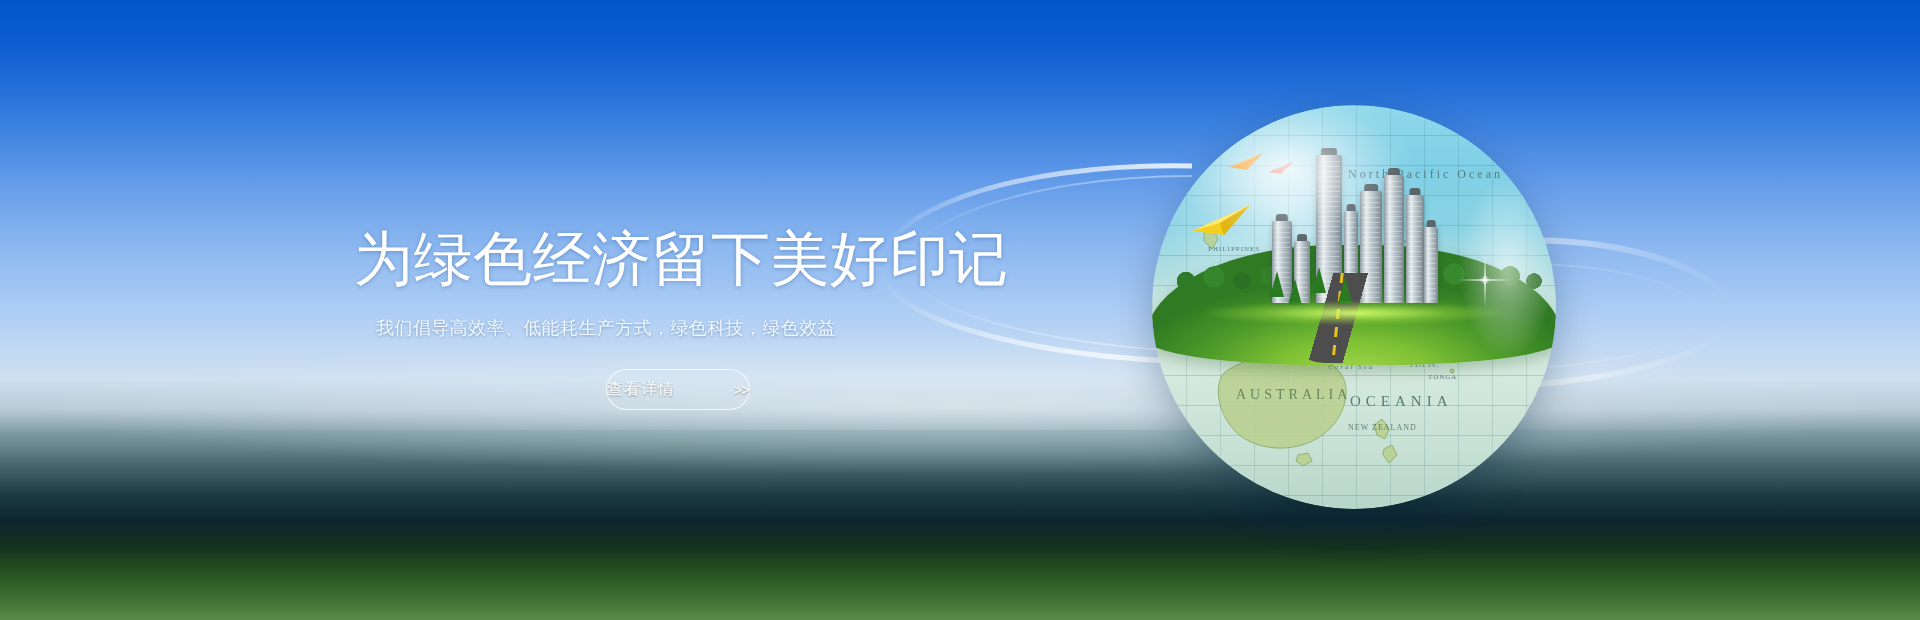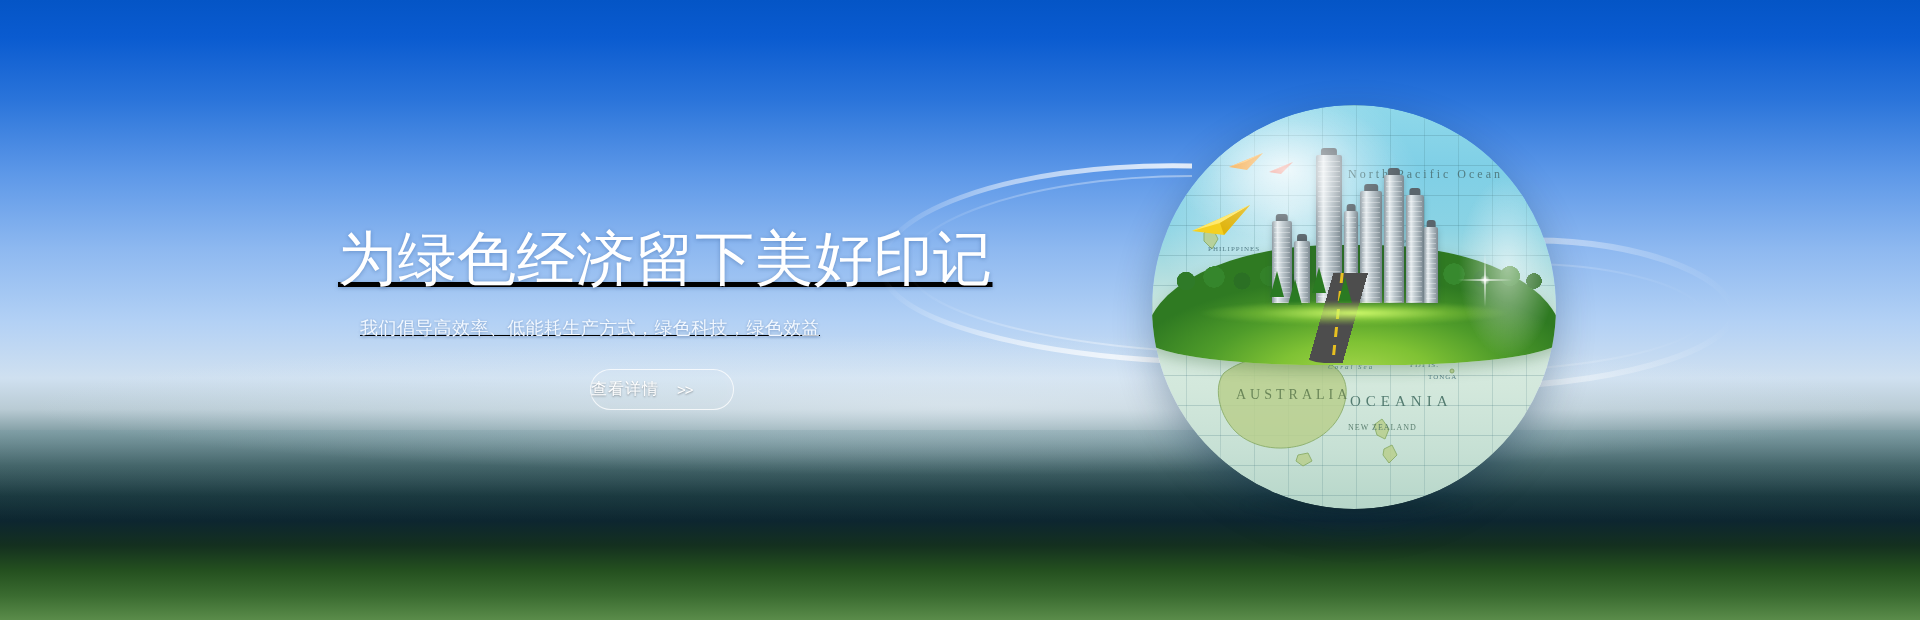--- a/index.html
+++ b/index.html
@@ -38,37 +38,37 @@
                 rgba(235,243,250,.55) 0%, rgba(225,238,248,.25) 45%, rgba(255,255,255,0) 78%);
     pointer-events:none;
   }
   .groundhaze{
     position:absolute; left:0; right:0; top:430px; height:90px;
     background:linear-gradient(180deg, rgba(110,150,160,.22) 0%, rgba(0,0,0,0) 100%);
     pointer-events:none;
   }
 
   
-  .copy{ position:absolute; left:338px; top:224px; width:700px;text-decoration:underline; }
+  .copy{ position:absolute; left:354px; top:224px; width:700px; }
 
   .headline{
     font-size:59px; line-height:70px; color:#ffffff;
     letter-spacing:.5px; font-weight:400; white-space:nowrap;
     text-shadow:0 1px 4px rgba(10,50,110,.30);
   }
   .subline{
     margin-top:19px; margin-left:22px;
     font-size:18px; line-height:30px; color:#f2f8ff;
     letter-spacing:.4px; white-space:nowrap;
     text-shadow:0 1px 3px rgba(10,50,110,.35);
   }
 
   .btn-wrap{ margin-top:26px; margin-left:252px; }
   .detail-btn{
-    display:inline-flex; align-items:center; justify-content:flex-start; gap:18px;
+    display:inline-flex; align-items:center; justify-content:space-between; gap:3px;
     width:144px; height:41px; border-radius:21px;
     border:1px solid rgba(255,255,255,.78);
     background:rgba(255,255,255,.04);
     color:#ffffff; font-size:16px; letter-spacing:1px;
     cursor:pointer; white-space:nowrap;
     text-shadow:0 1px 2px rgba(0,0,0,.35);
     box-shadow:inset 0 0 12px rgba(255,255,255,.06);
   }
   .detail-btn .arrows{ font-size:15px; letter-spacing:-1px; }
 

